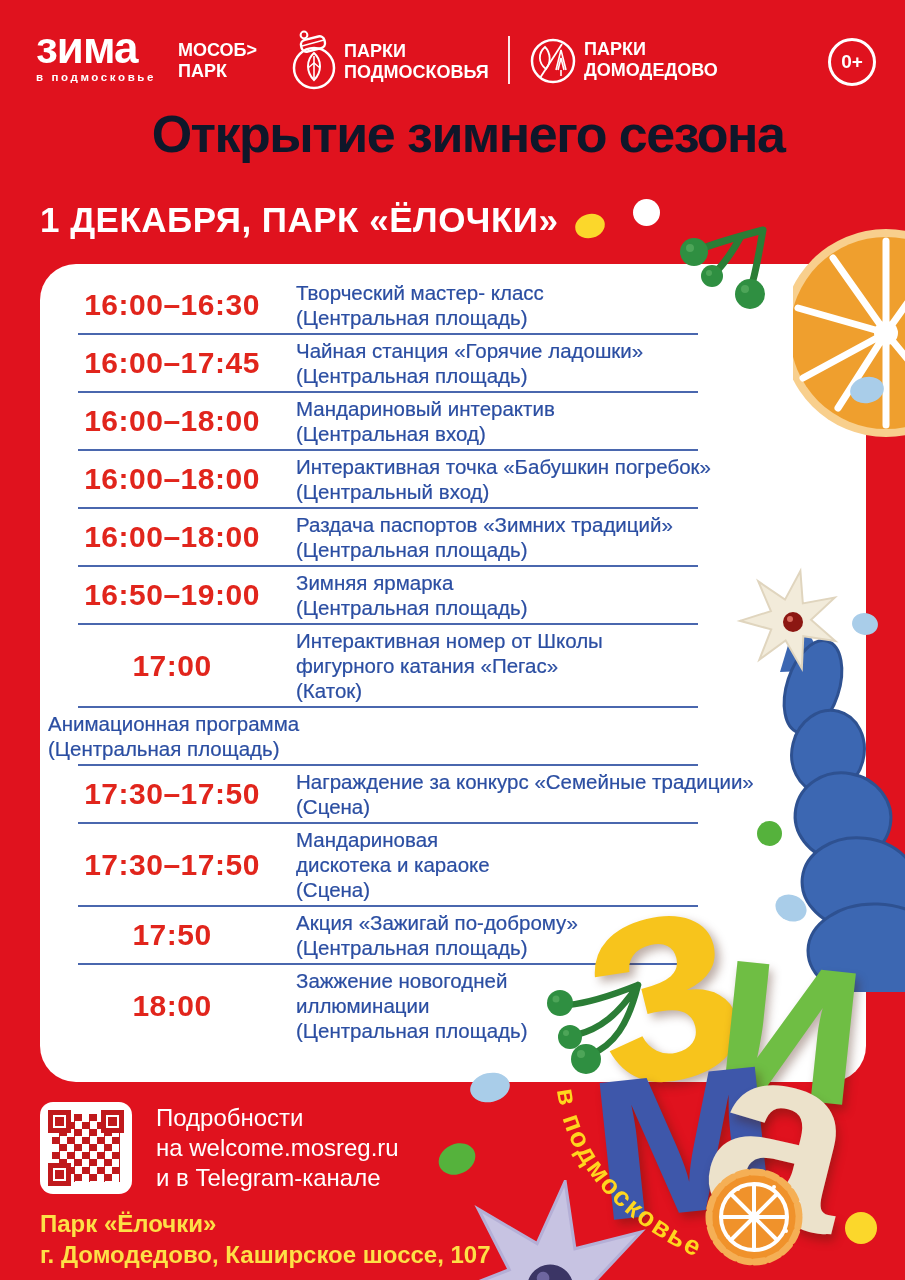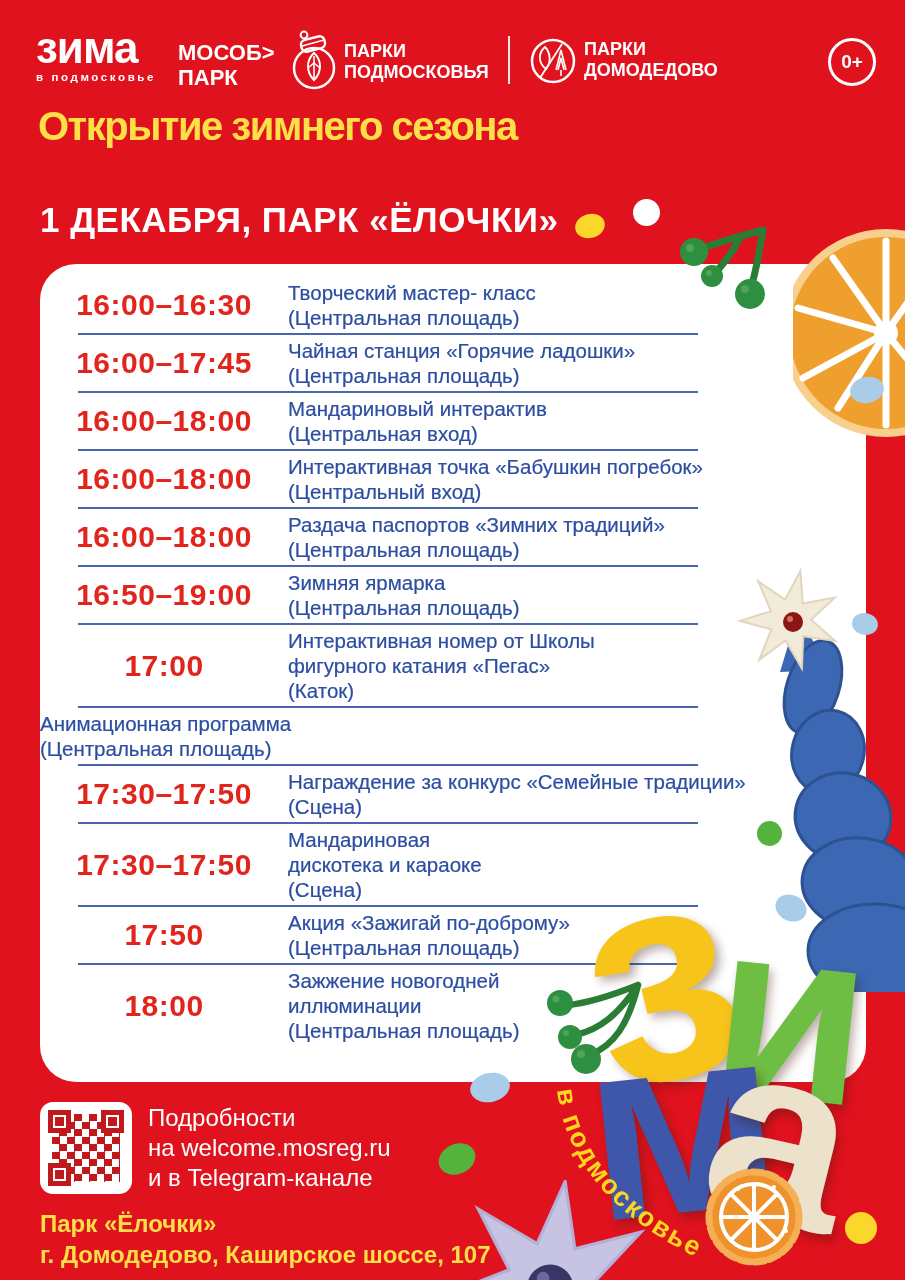--- a/index.html
+++ b/index.html
@@ -5,45 +5,45 @@
   html,body{margin:0;padding:0;}
   body{width:905px;height:1280px;overflow:hidden;background:#E0121E;
        font-family:"Liberation Sans",sans-serif;}
   .poster{position:relative;width:905px;height:1280px;background:#E0121E;overflow:hidden;}
 
   
   .hdr{position:absolute;left:36px;top:28px;width:840px;height:64px;color:#fff;}
   .brand{position:absolute;left:0;top:2px;text-align:left;}
   .brand-title{font-size:44px;font-weight:bold;line-height:0.82;letter-spacing:-1px;}
   .brand-sub{font-size:11.5px;font-weight:bold;letter-spacing:2.6px;margin-top:5px;}
-  .mosob{position:absolute;left:142px;top:12px;font-size:22px;font-weight:bold;line-height:1.15;}
+  .mosob{position:absolute;left:142px;top:12px;font-size:18px;font-weight:bold;line-height:1.15;}
   .lg1{position:absolute;left:252px;top:2px;}
   .lg1-txt{position:absolute;left:56px;top:11px;font-size:18px;font-weight:bold;line-height:1.15;white-space:nowrap;}
   .vdiv{position:absolute;left:472px;top:8px;width:2px;height:48px;background:rgba(255,255,255,.9);}
   .lg2{position:absolute;left:492px;top:8px;}
   .lg2-txt{position:absolute;left:56px;top:3px;font-size:18px;font-weight:bold;line-height:1.15;white-space:nowrap;}
   .age{position:absolute;left:792px;top:10px;width:42px;height:42px;border:3px solid #fff;border-radius:50%;
        display:flex;align-items:center;justify-content:center;font-size:19px;font-weight:bold;}
 
   
-  .title{position:absolute;left:38px;top:104px;width:860px;color:#fde047;font-size:40px;
-         font-weight:bold;letter-spacing:-1.5px;white-space:nowrap;}
+  .title{position:absolute;left:38px;top:104px;width:860px;color:#0f172a;font-size:52px;
+         font-weight:bold;letter-spacing:-1.5px;white-space:nowrap;text-align:center;}
   .subtitle{position:absolute;left:40px;top:200px;color:#ffffff;font-size:35px;font-weight:bold;letter-spacing:.5px;}
 
   
   .card{position:absolute;left:40px;top:264px;width:826px;min-height:818px;background:#fff;
         border-radius:36px;padding:12px 0 10px;box-sizing:border-box;z-index:1;}
-  .srow{display:flex;align-items:center;padding:4px 0;position:relative;}
+  .srow{display:flex;align-items:center;padding:4px 8px;position:relative;}
   .srow + .srow::before{content:"";position:absolute;top:-1px;left:38px;width:620px;height:2px;background:#4A67AE;}
   .time{width:248px;text-align:center;font-size:30px;font-weight:bold;color:#E1251C;letter-spacing:.5px;flex:none;}
   .desc{flex:1;font-size:20.5px;line-height:25px;color:#2B4EA2;white-space:pre-line;padding-right:16px;font-weight:normal;
         -webkit-text-stroke:.2px #2B4EA2;}
 
   
-  .qrblock{position:absolute;left:40px;top:1102px;display:flex;align-items:center;gap:16px;z-index:2;}
+  .qrblock{position:absolute;left:40px;top:1102px;display:flex;align-items:center;gap:24px;z-index:2;}
   .qr{width:92px;height:92px;background:#fff;border-radius:13px;position:relative;flex:none;}
   .qr-noise{position:absolute;left:12px;top:12px;width:68px;height:68px;
             background:repeating-conic-gradient(#C0191C 0% 25%,#ffffff 0% 50%);background-size:15px 15px;}
   .finder{position:absolute;width:13px;height:13px;background:#fff;border:5px solid #C0191C;}
   .finder i{display:block;width:9px;height:9px;margin:2px;background:#C0191C;}
   .f-tl{left:8px;top:8px;} .f-tr{right:8px;top:8px;} .f-bl{left:8px;bottom:8px;}
   .qrtext{color:#fff;font-size:24px;line-height:30px;white-space:pre-line;}
   .addr{position:absolute;left:40px;top:1208px;color:#fde047;font-size:24px;font-weight:bold;line-height:31px;z-index:2;}
 
   

